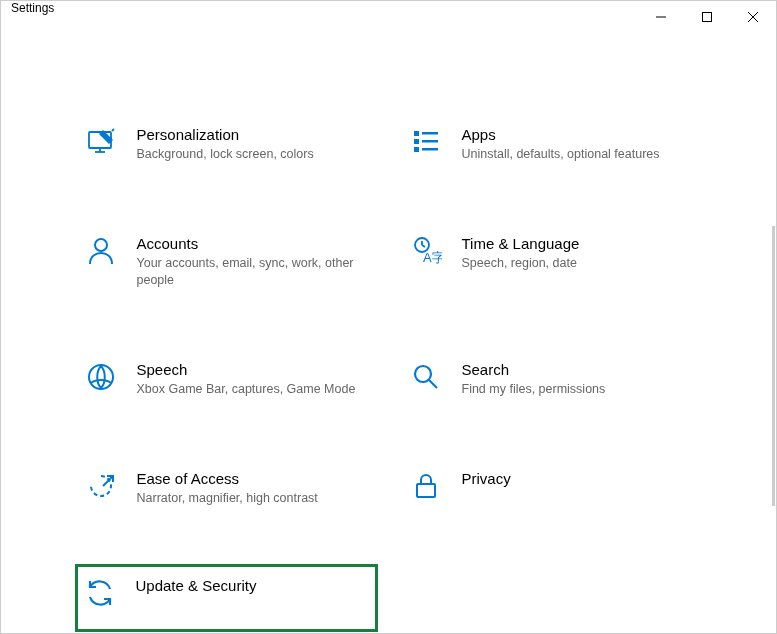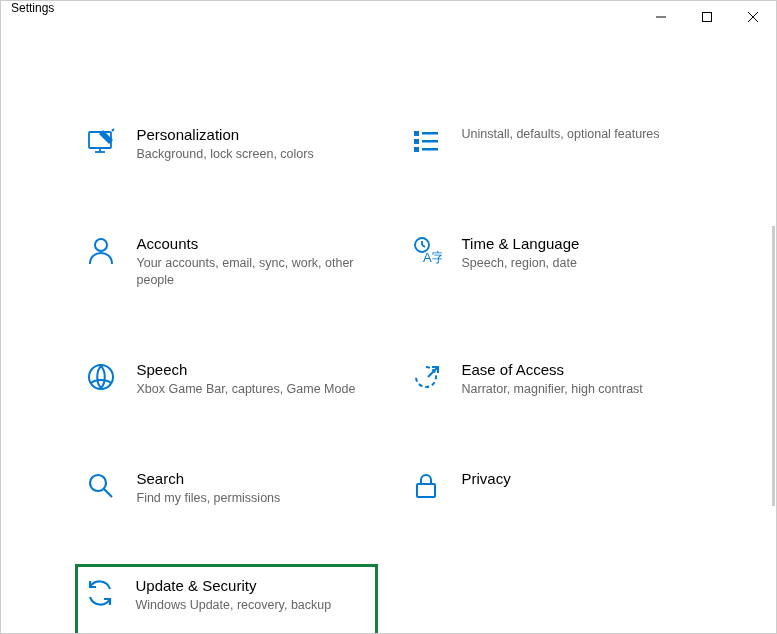--- a/index.html
+++ b/index.html
@@ -149,20 +149,21 @@
         <svg viewBox="0 0 32 32" fill="#0078d4">
           <rect x="4" y="5" width="5" height="5"></rect>
           <rect x="4" y="13" width="5" height="5"></rect>
           <rect x="4" y="21" width="5" height="5"></rect>
           <rect x="12" y="6" width="16" height="2.5"></rect>
           <rect x="12" y="14" width="16" height="2.5"></rect>
           <rect x="12" y="22" width="16" height="2.5"></rect>
         </svg>
       </div>
       <div class="tile-text">
+        <div class="tile-title">Apps</div>
         <div class="tile-desc">Uninstall, defaults, optional features</div>
       </div>
     </div>
 
     <div class="tile">
       <div class="tile-icon">
         <svg viewBox="0 0 32 32" fill="none" stroke="#0078d4" stroke-width="2">
           <circle cx="16" cy="10" r="6"></circle>
           <path d="M5 29 C5 21 11 18 16 18 C21 18 27 21 27 29"></path>
         </svg>
@@ -198,42 +199,42 @@
         </svg>
       </div>
       <div class="tile-text">
         <div class="tile-title">Speech</div>
         <div class="tile-desc">Xbox Game Bar, captures, Game Mode</div>
       </div>
     </div>
 
     <div class="tile">
       <div class="tile-icon">
+        <svg viewBox="0 0 32 32" fill="none" stroke="#0078d4" stroke-width="2.2">
+          <circle cx="13" cy="13" r="8"></circle>
+          <line x1="19" y1="19" x2="27" y2="27"></line>
+        </svg>
+      </div>
+      <div class="tile-text">
+        <div class="tile-title">Search</div>
+        <div class="tile-desc">Find my files, permissions</div>
+      </div>
+    </div>
+
+    <div class="tile">
+      <div class="tile-icon">
         <svg viewBox="0 0 32 32" fill="none" stroke="#0078d4" stroke-width="2">
           <path d="M16 6 A10 10 0 1 1 6 16" stroke-dasharray="4 3"></path>
           <path d="M22 6 L28 6 L28 12" fill="none"></path>
           <line x1="28" y1="6" x2="18" y2="16"></line>
         </svg>
       </div>
       <div class="tile-text">
         <div class="tile-title">Ease of Access</div>
         <div class="tile-desc">Narrator, magnifier, high contrast</div>
-      </div>
-    </div>
-
-    <div class="tile">
-      <div class="tile-icon">
-        <svg viewBox="0 0 32 32" fill="none" stroke="#0078d4" stroke-width="2.2">
-          <circle cx="13" cy="13" r="8"></circle>
-          <line x1="19" y1="19" x2="27" y2="27"></line>
-        </svg>
-      </div>
-      <div class="tile-text">
-        <div class="tile-title">Search</div>
-        <div class="tile-desc">Find my files, permissions</div>
       </div>
     </div>
 
     <div class="tile">
       <div class="tile-icon">
         <svg viewBox="0 0 32 32" fill="none" stroke="#0078d4" stroke-width="2">
           <rect x="7" y="14" width="18" height="13" rx="1"></rect>
           <path d="M11 14 V10 a5 5 0 0 1 10 0 V14"></path>
         </svg>
       </div>
@@ -246,20 +247,19 @@
       <div class="tile-icon">
         <svg viewBox="0 0 32 32" fill="none" stroke="#0078d4" stroke-width="2.2">
           <path d="M26 12 A11 11 0 0 0 6 10"></path>
           <polyline points="6,4 6,10 12,10" fill="none"></polyline>
           <path d="M6 20 A11 11 0 0 0 26 22"></path>
           <polyline points="26,28 26,22 20,22" fill="none"></polyline>
         </svg>
       </div>
       <div class="tile-text">
         <div class="tile-title">Update &amp; Security</div>
-        <div class="tile-desc">Windows Update, recovery, backup</div>
       </div>
     </div>
 
   </div>
 </div>
 
 <div class="scrollbar-track"></div>
 
 </body></html>

